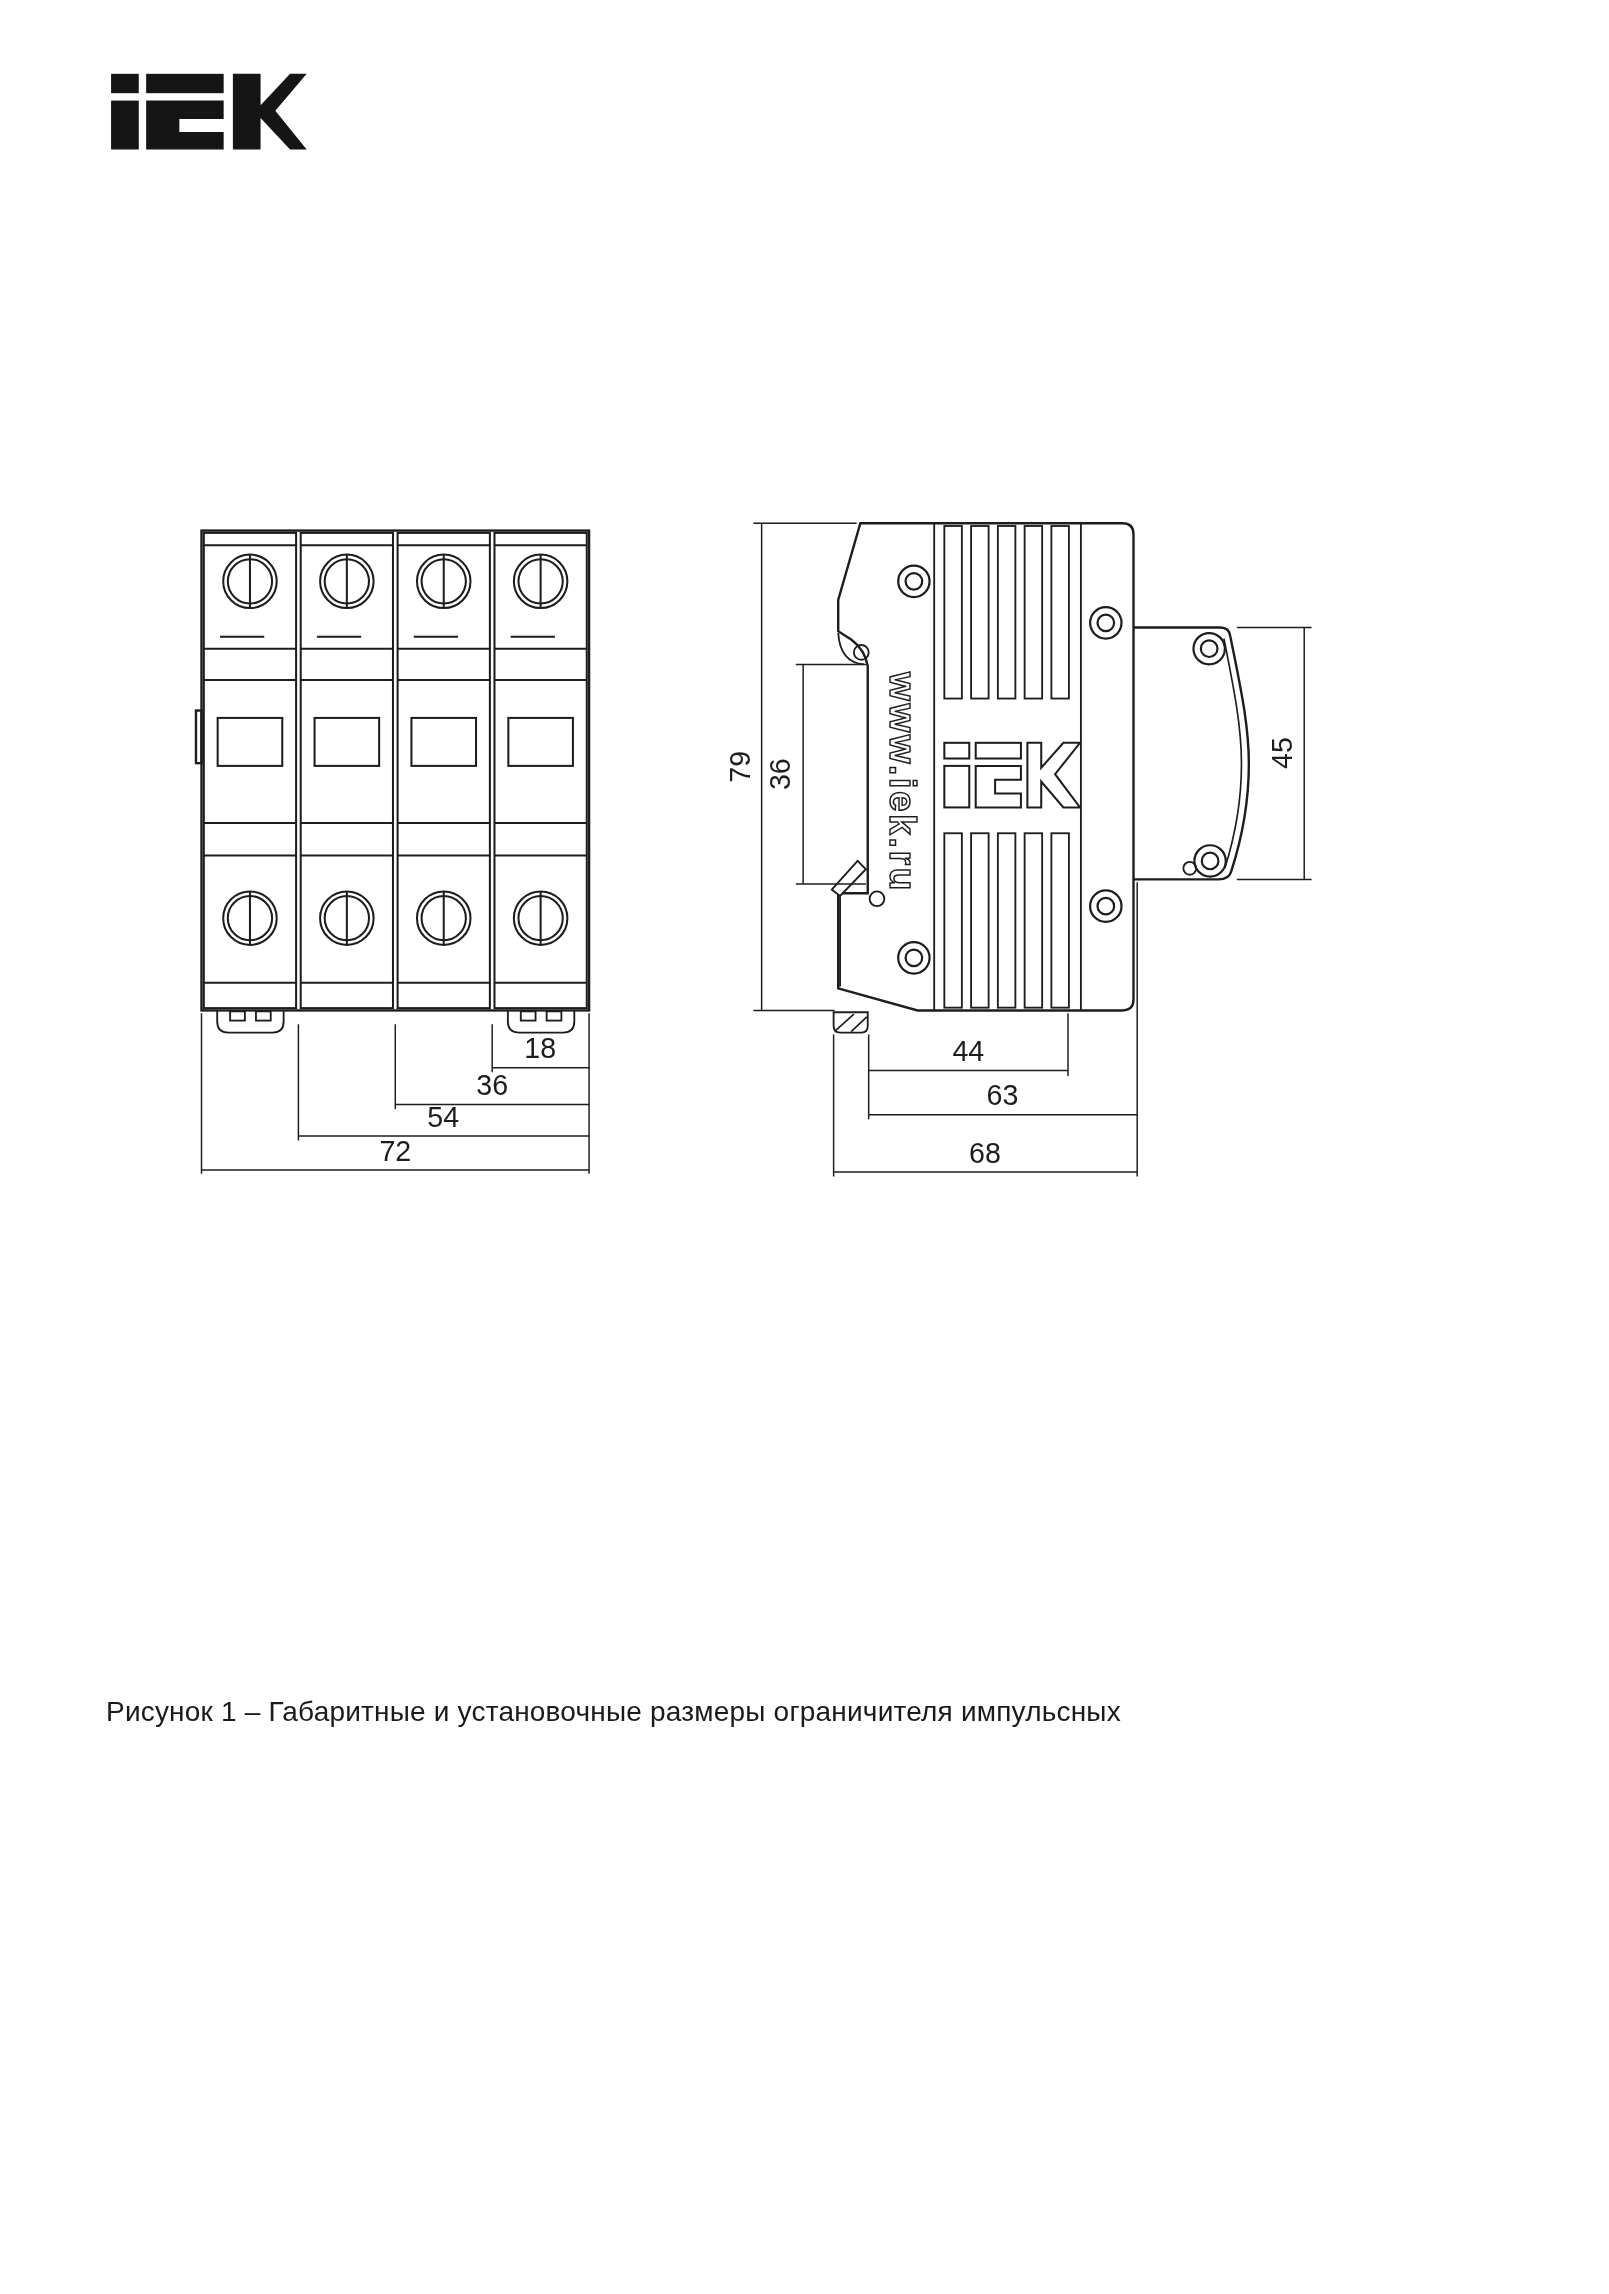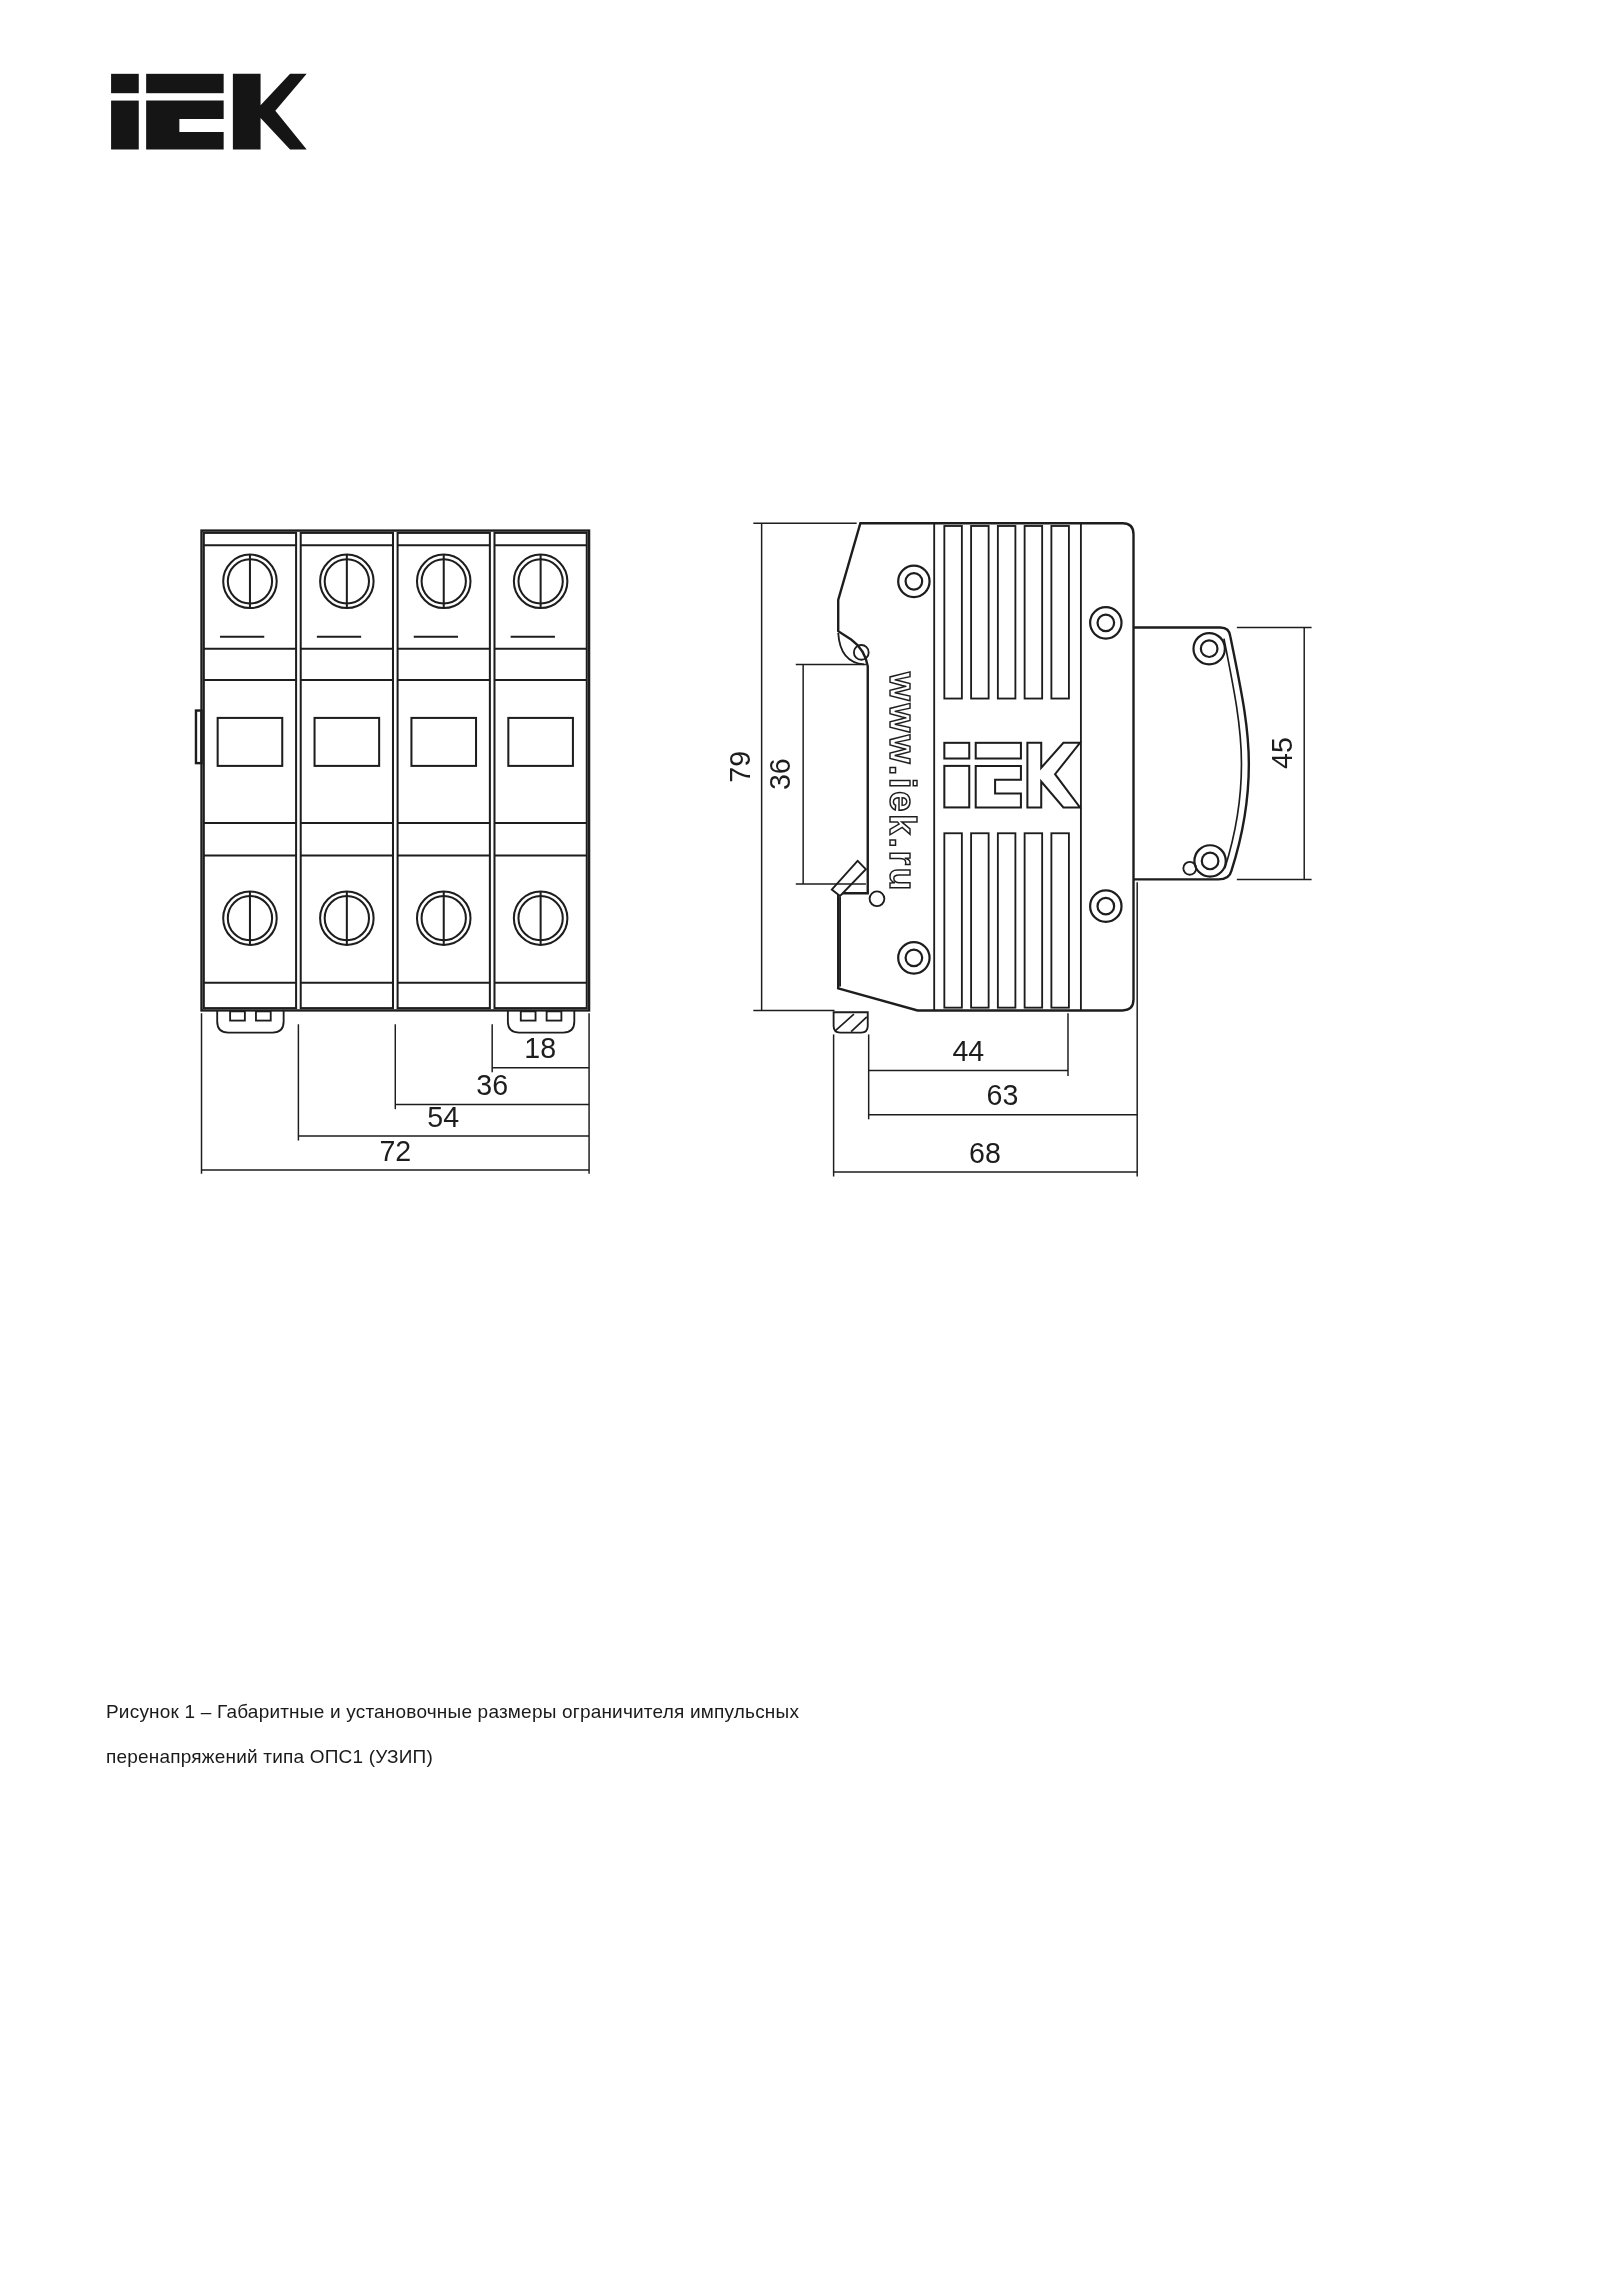--- a/index.html
+++ b/index.html
@@ -6,21 +6,21 @@
   .page{
     position:relative;
     width:1610px;height:2294px;
     background:#ffffff;
     font-family:"Liberation Sans", sans-serif;
     overflow:hidden;
   }
   .drawing-svg{position:absolute;left:0;top:0;width:1610px;height:2294px;}
   .caption{
     position:absolute;left:106px;top:1689px;width:1061px;
-    font-size:19px;line-height:45px;color:#1a1a1a;
+    font-size:28px;line-height:45px;color:#1a1a1a;
     letter-spacing:0.2px;
   }
   svg .ink{stroke:#1d1d1d;fill:none;}
   svg text{font-family:"Liberation Sans", sans-serif;}
   .dim-text{fill:#1d1d1d;font-size:31px;}
   .marking-text{font-weight:bold;}
 </style>
 </head>
 <body>
 
@@ -230,17 +230,16 @@
       <g>
         <text class="dim-text" x="1049" y="1150" text-anchor="middle">44</text>
         <text class="dim-text" x="1086" y="1198" text-anchor="middle">63</text>
         <text class="dim-text" x="1067" y="1260" text-anchor="middle">68</text>
       </g>
     </g>
   </svg>
 
   <div class="caption">
     <div>Рисунок 1 – Габаритные и установочные размеры ограничителя импульсных</div>
-    <div>перенапряжений типа ОПС1 (УЗИП)</div>
   </div>
 
 </div>
 
 
 </body></html>

